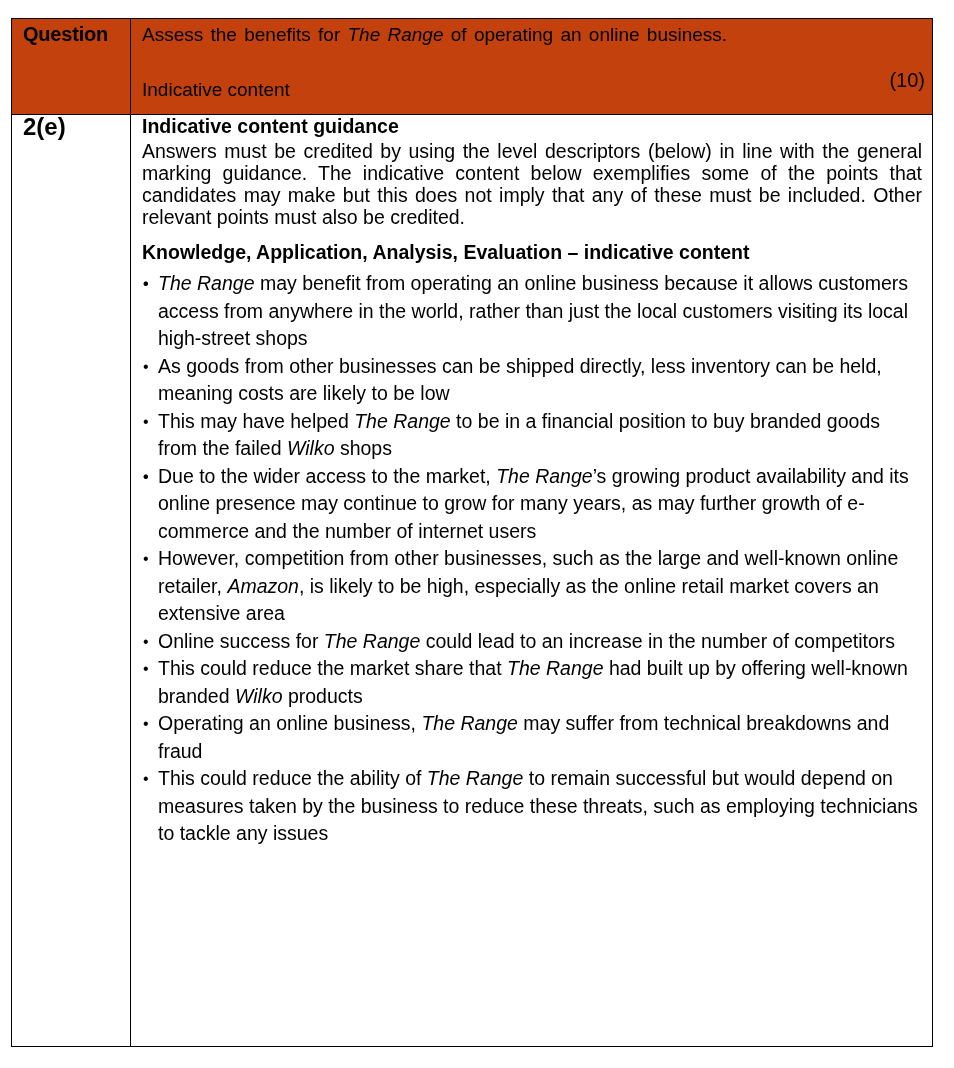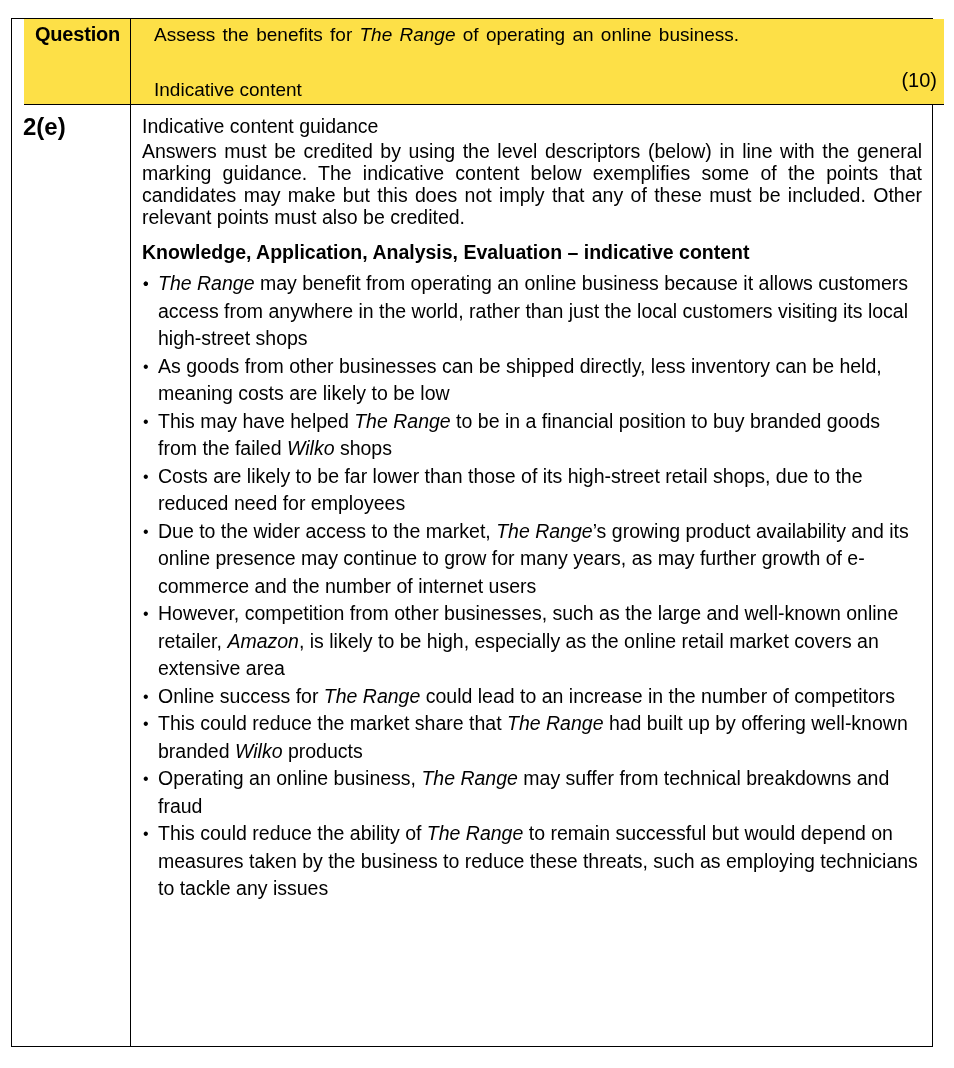--- a/index.html
+++ b/index.html
@@ -18,24 +18,24 @@
       position: absolute;
       left: 11px;
       top: 18px;
       width: 922px;
       height: 1029px;
       border: 1.5px solid #000;
       box-sizing: border-box;
     }
     .row-header {
       position: absolute;
-      left: 12px; top: 0;
+      left: 0; top: 0;
       width: 100%;
-      height: 86px;
-      background: #fde047;
+      height: 96px;
+      background: #c2410c;
       border-bottom: 1.5px solid #000;
       box-sizing: border-box;
     }
     .col-divider {
       position: absolute;
       left: 118px;
       top: 0;
       bottom: 0;
       width: 0;
       border-left: 1px solid #000;
@@ -79,21 +79,21 @@
     }
     .content {
       position: absolute;
       left: 130px;
       top: 93px;
       width: 780px;
       font-size: 19.5px;
       line-height: 28px;
     }
     .guidance-title {
-      font-weight: 400;
+      font-weight: 700;
       font-size: 19.5px;
       line-height: 28px;
     }
     .guidance-text {
       text-align: justify;
       line-height: 22px;
     }
     .kaae-title {
       font-weight: 900;
       margin-top: 10px;
@@ -136,21 +136,21 @@
 
   <div class="content">
     <div class="guidance-title">Indicative content guidance</div>
     <div class="guidance-text">Answers must be credited by using the level descriptors (below) in line with the general marking guidance. The indicative content below exemplifies some of the points that candidates may make but this does not imply that any of these must be included. Other relevant points must also be credited.</div>
     <div class="kaae-title">Knowledge, Application, Analysis, Evaluation – indicative content</div>
     <ul class="points" id="points-list">
         <li><span class="bullet">•</span></li>
         <li><span class="bullet">•</span><em>The Range</em><span> may benefit from operating an online business because it allows customers access from anywhere in the world, rather than just the local customers visiting its local high-street shops</span></li>
         <li><span class="bullet">•</span><span>As goods from other businesses can be shipped directly, less inventory can be held, meaning costs are likely to be low</span></li>
         <li><span class="bullet">•</span><span>This may have helped </span><em>The Range</em><span> to be in a financial position to buy branded goods from the failed </span><em>Wilko</em><span> shops</span></li>
-        <li><span class="bullet">•</span><span>Costs are likely to be far lower than those of its high-street retail shops, due to the reduced need for employees</span></li>
+        <li><span class="bullet">•</span></li>
         <li><span class="bullet">•</span><span>Due to the wider access to the market, </span><em>The Range</em><span>’s growing product availability and its online presence may continue to grow for many years, as may further growth of e-commerce and the number of internet users</span></li>
         <li><span class="bullet">•</span><span>However, competition from other businesses, such as the large and well-known online retailer, </span><em>Amazon</em><span>, is likely to be high, especially as the online retail market covers an extensive area</span></li>
         <li><span class="bullet">•</span><span>Online success for </span><em>The Range</em><span> could lead to an increase in the number of competitors</span></li>
         <li><span class="bullet">•</span><span>This could reduce the market share that </span><em>The Range</em><span> had built up by offering well-known branded </span><em>Wilko</em><span> products</span></li>
         <li><span class="bullet">•</span><span>Operating an online business, </span><em>The Range</em><span> may suffer from technical breakdowns and fraud</span></li>
         <li><span class="bullet">•</span><span>This could reduce the ability of </span><em>The Range</em><span> to remain successful but would depend on measures taken by the business to reduce these threats, such as employing technicians to tackle any issues</span></li>
       </ul>
   </div>
 </div>
 

